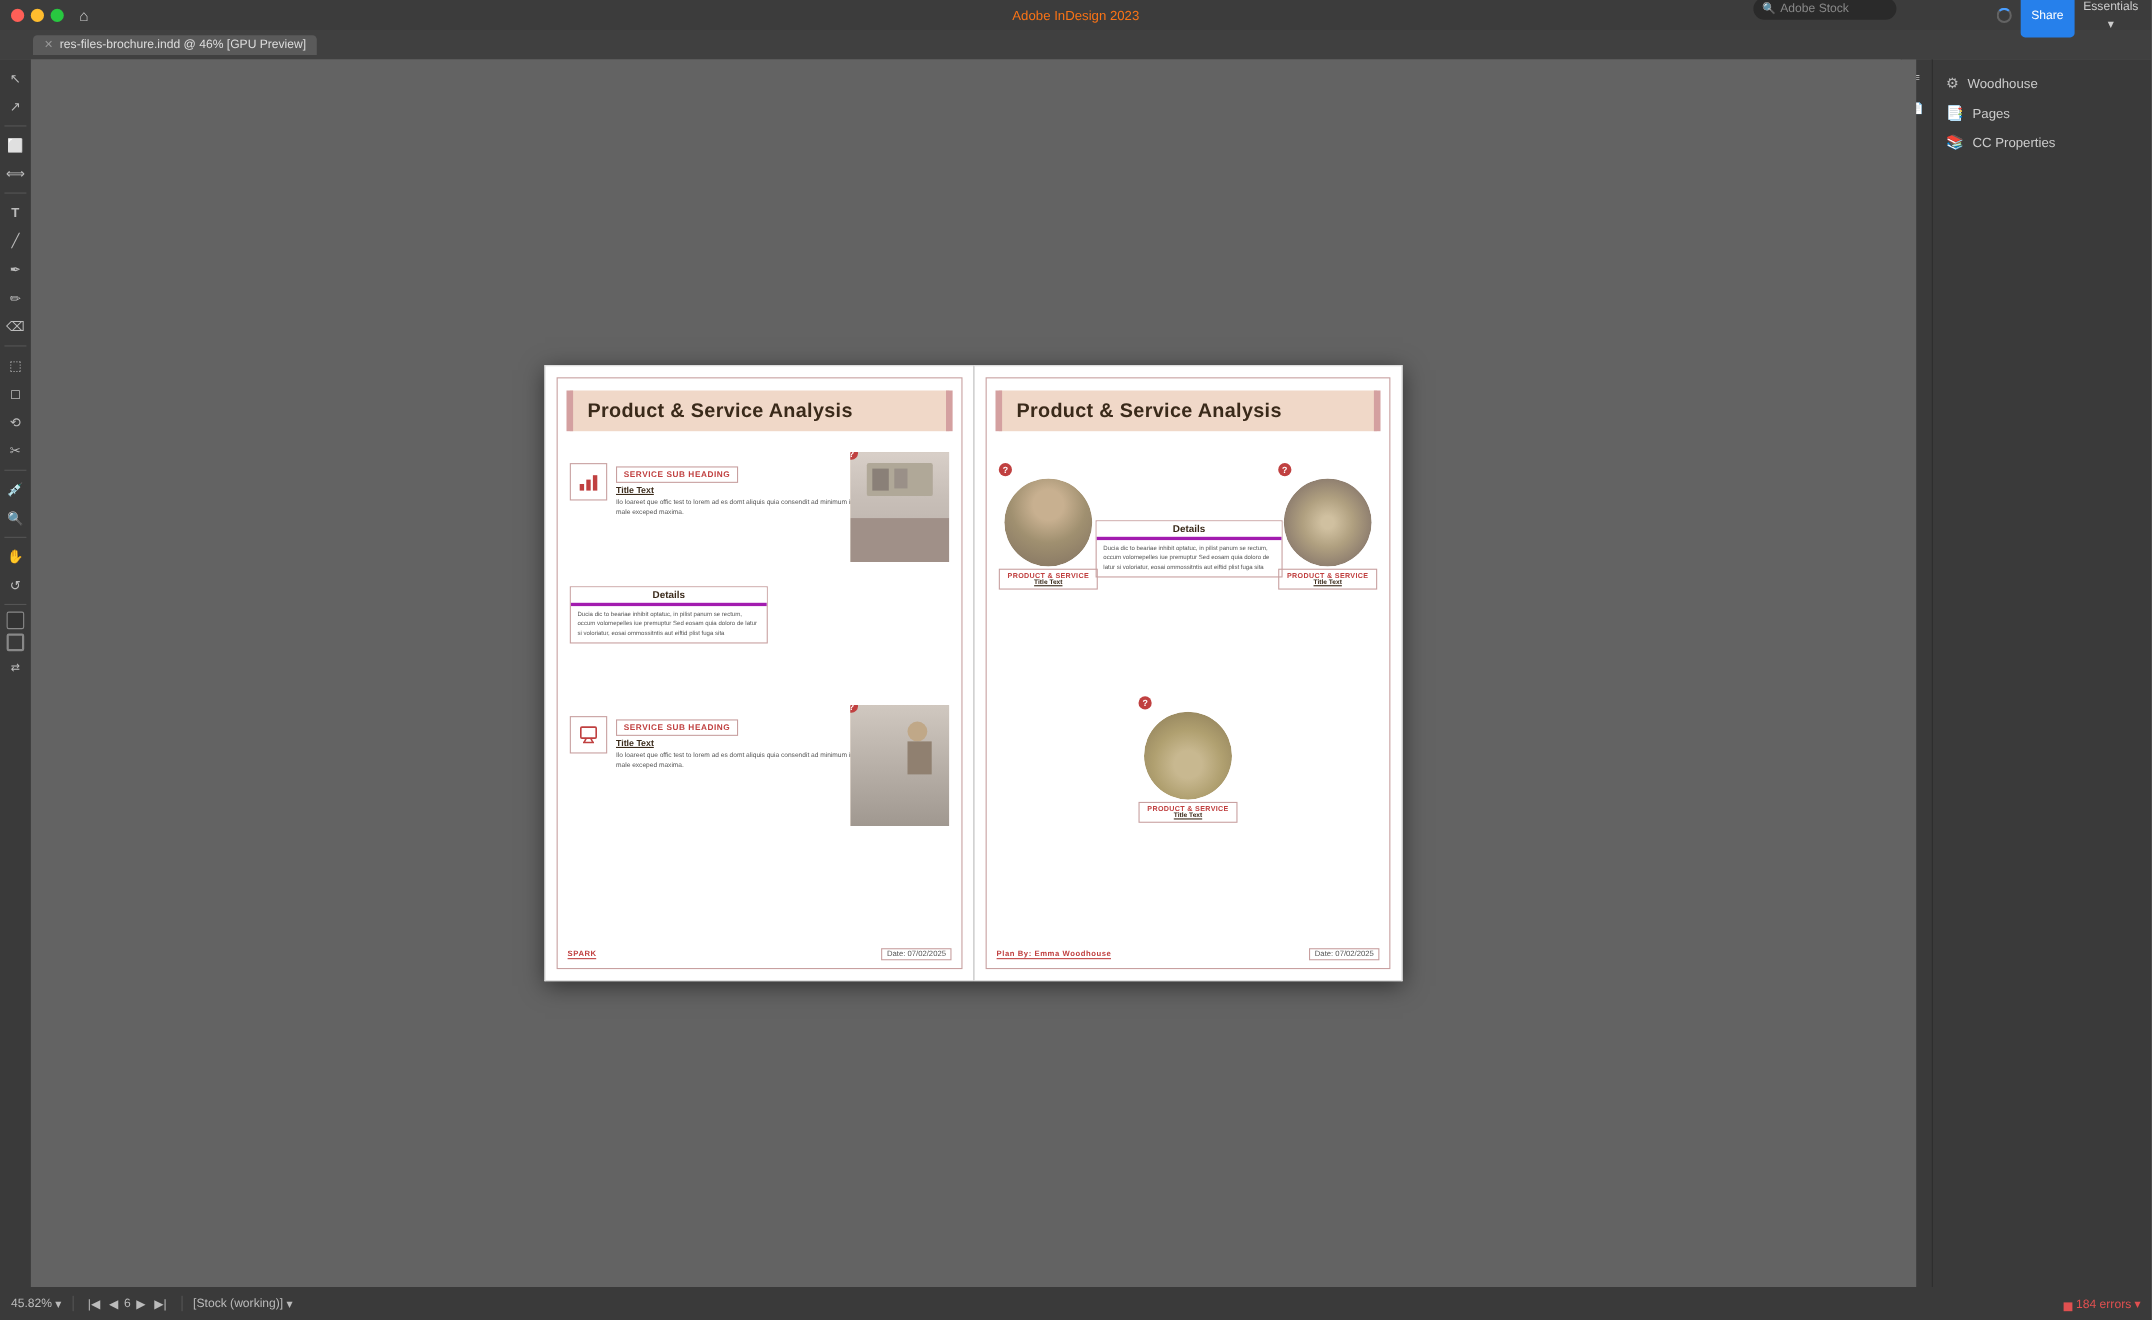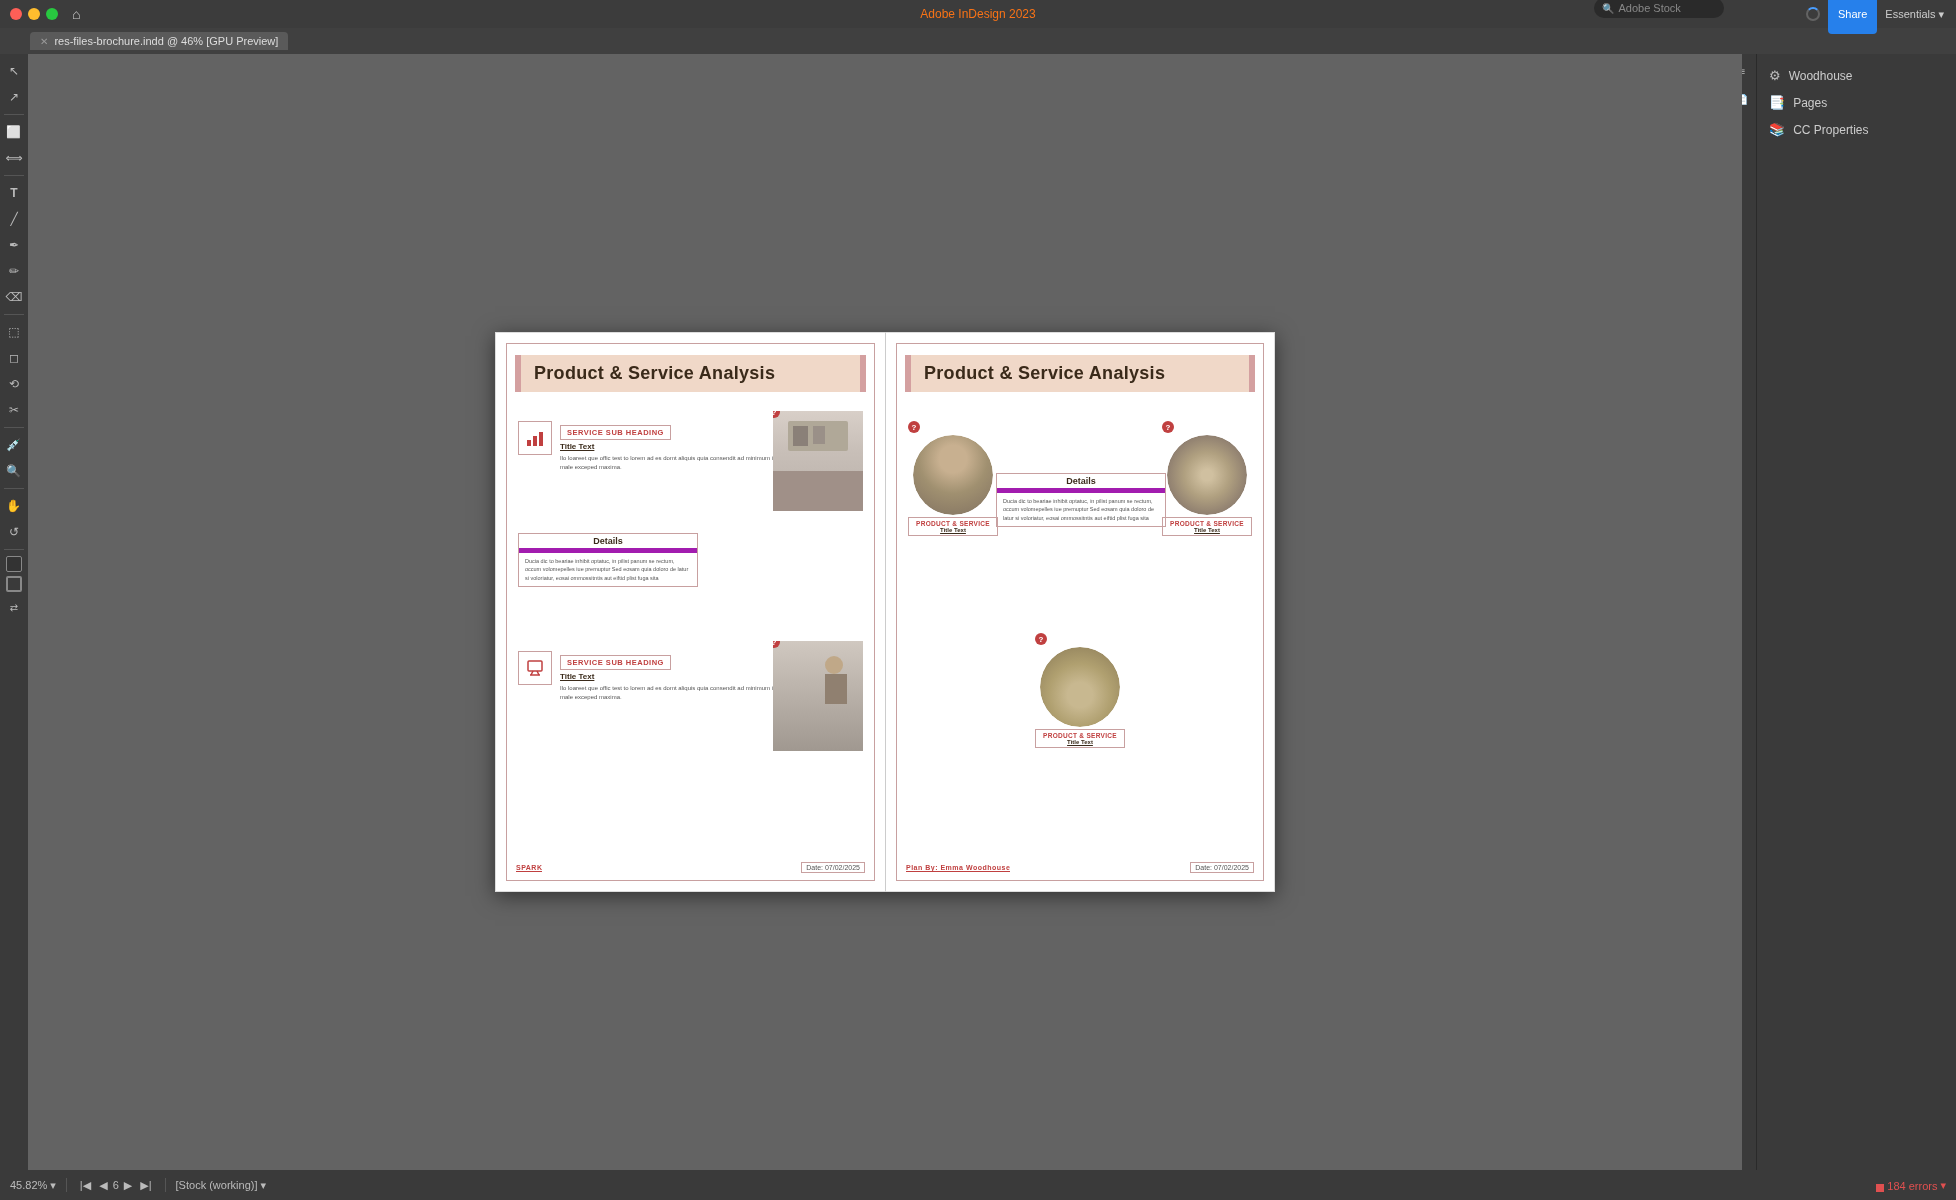--- a/index.html
+++ b/index.html
@@ -60,20 +60,21 @@
     }
     .essentials-btn {
       color: #ccc;
       font-size: 11px;
       background: none;
       border: none;
       cursor: pointer;
       display: flex;
       align-items: center;
       gap: 3px;
+      flex-direction: column;
     }
     .home-icon-btn {
       background: none;
       border: none;
       cursor: pointer;
       color: #ccc;
       font-size: 14px;
       margin-left: 8px;
     }
 
@@ -321,21 +322,21 @@
 
     
     .details-box {
       position: absolute;
       border: 1px solid #c8a0a0;
     }
     .details-heading {
       font-size: 9px;
       font-weight: 600;
       color: #3a2a1a;
-      border-bottom: 5px solid #a21caf;
+      border-bottom: 3px solid #a21caf;
       padding: 2px 6px;
       text-align: center;
       background: #fff;
     }
     .details-body {
       font-size: 5.5px;
       color: #555;
       line-height: 1.5;
       padding: 4px 6px;
     }

